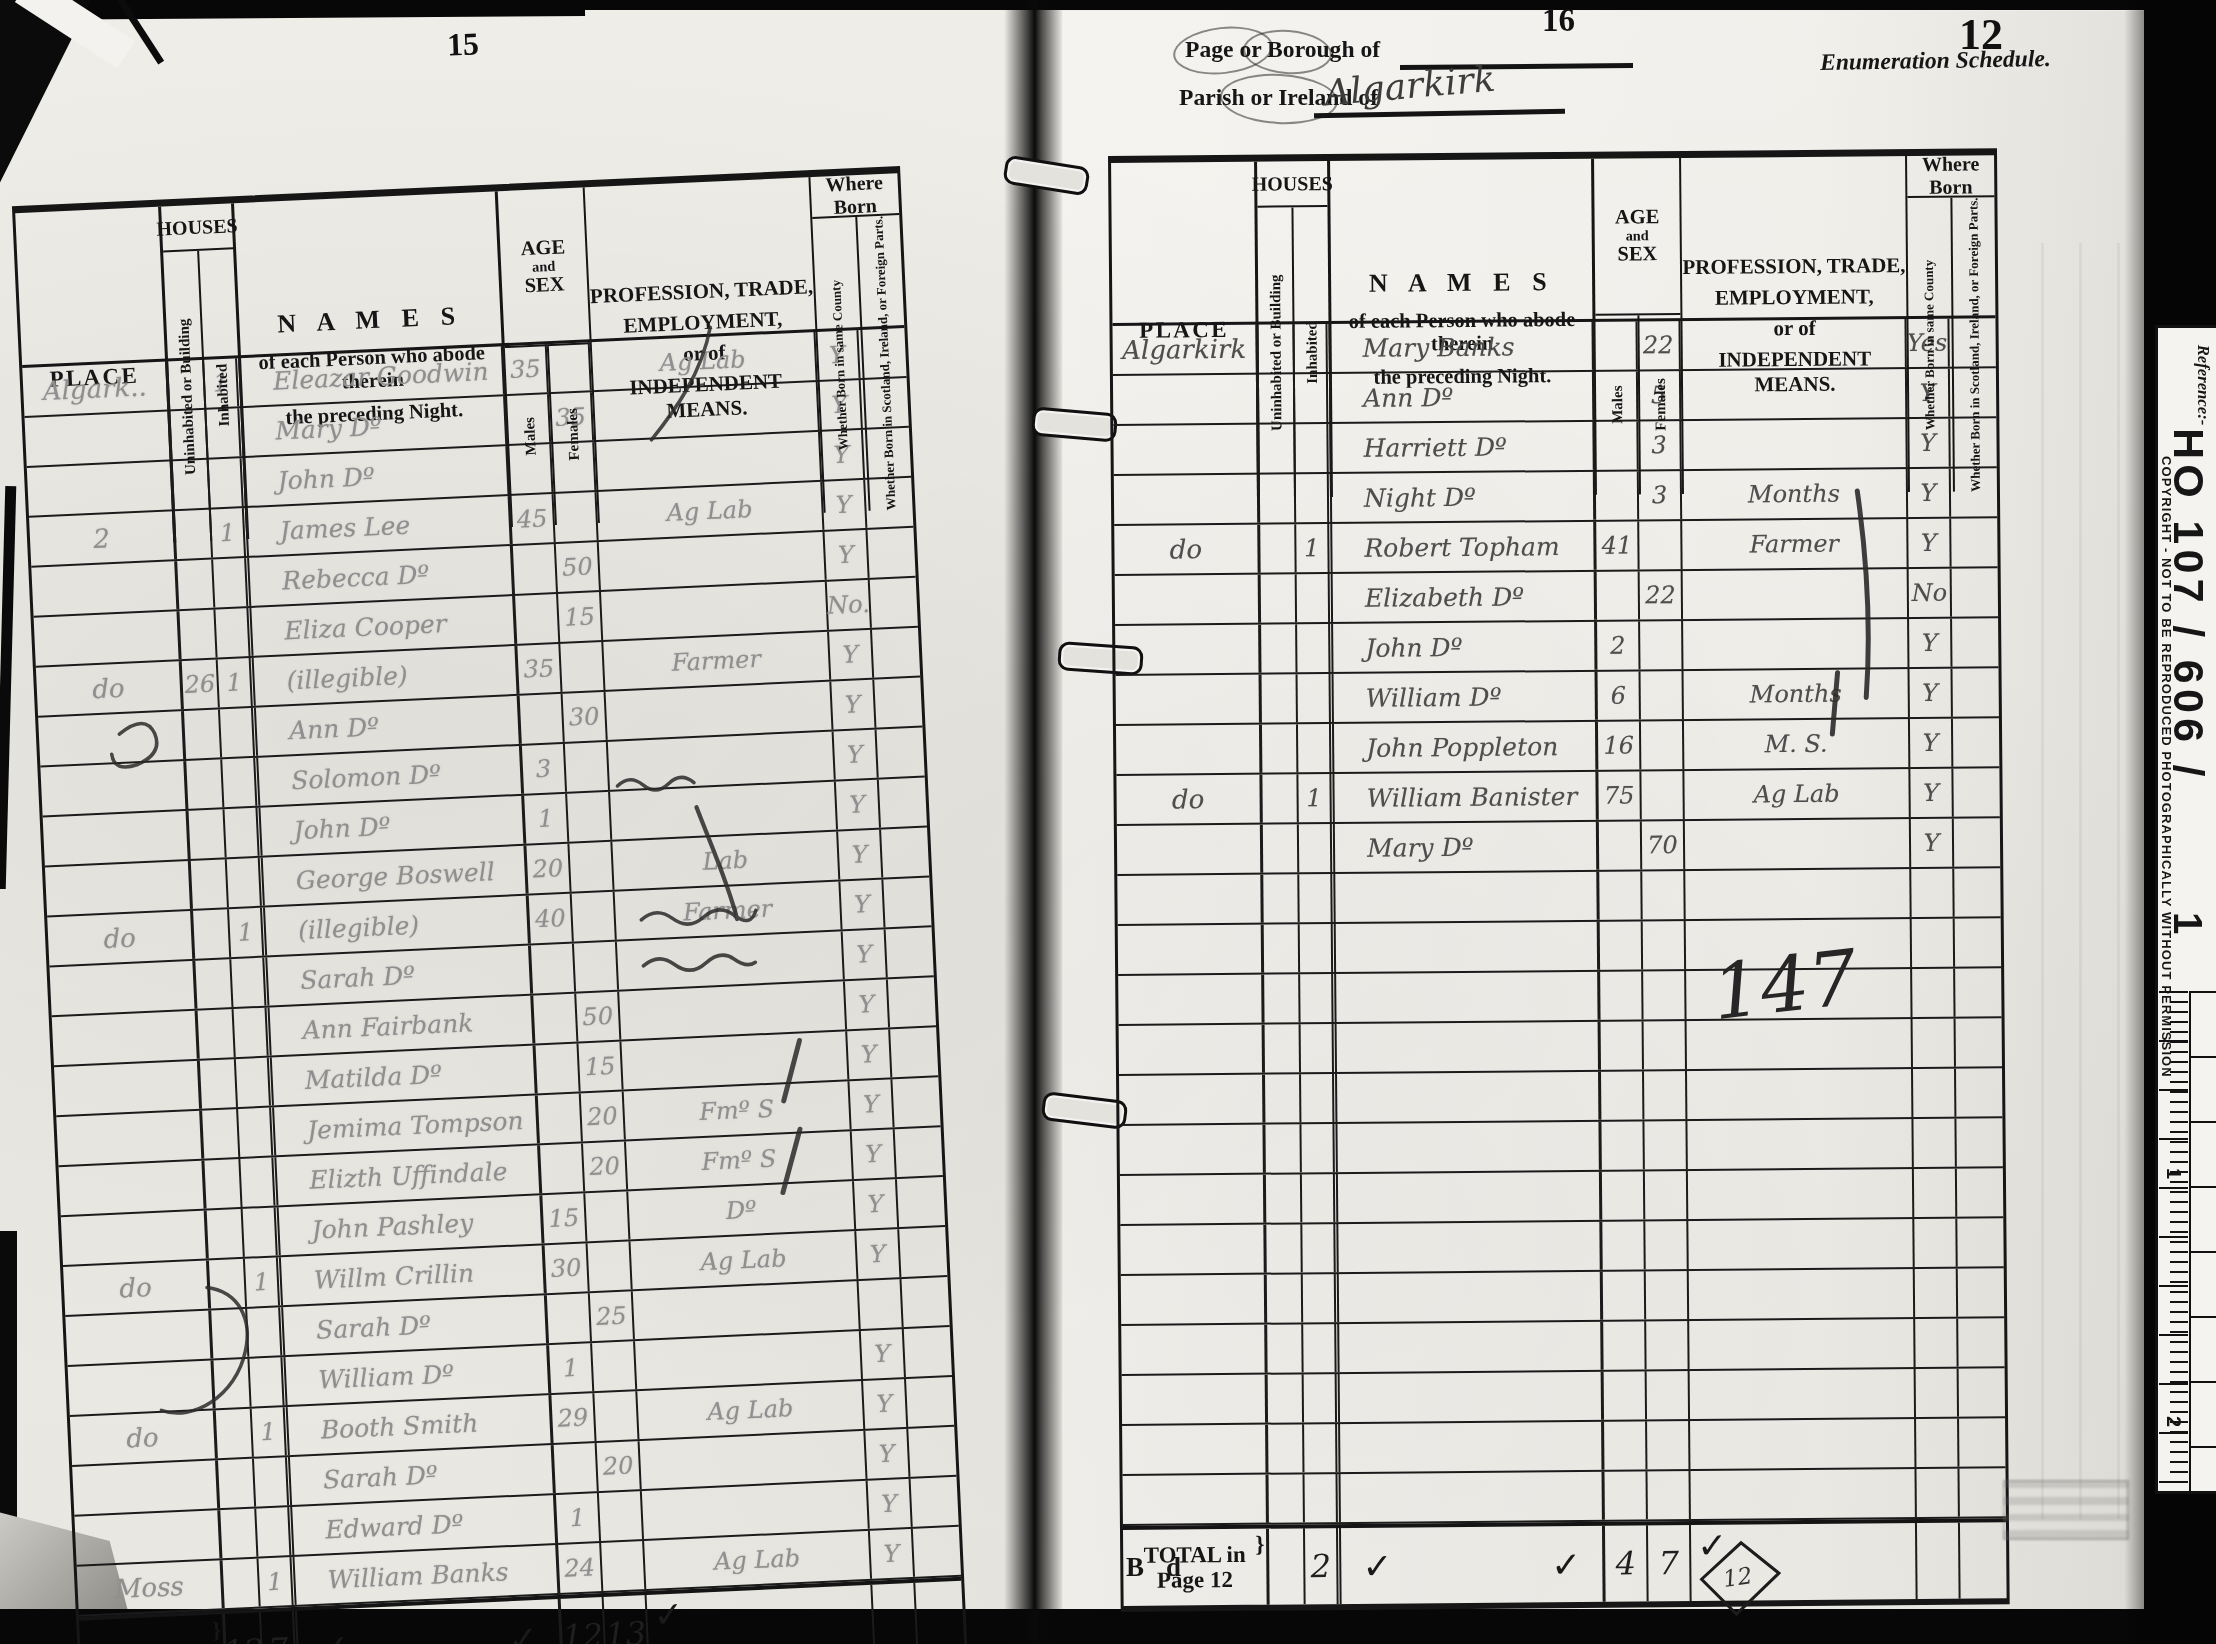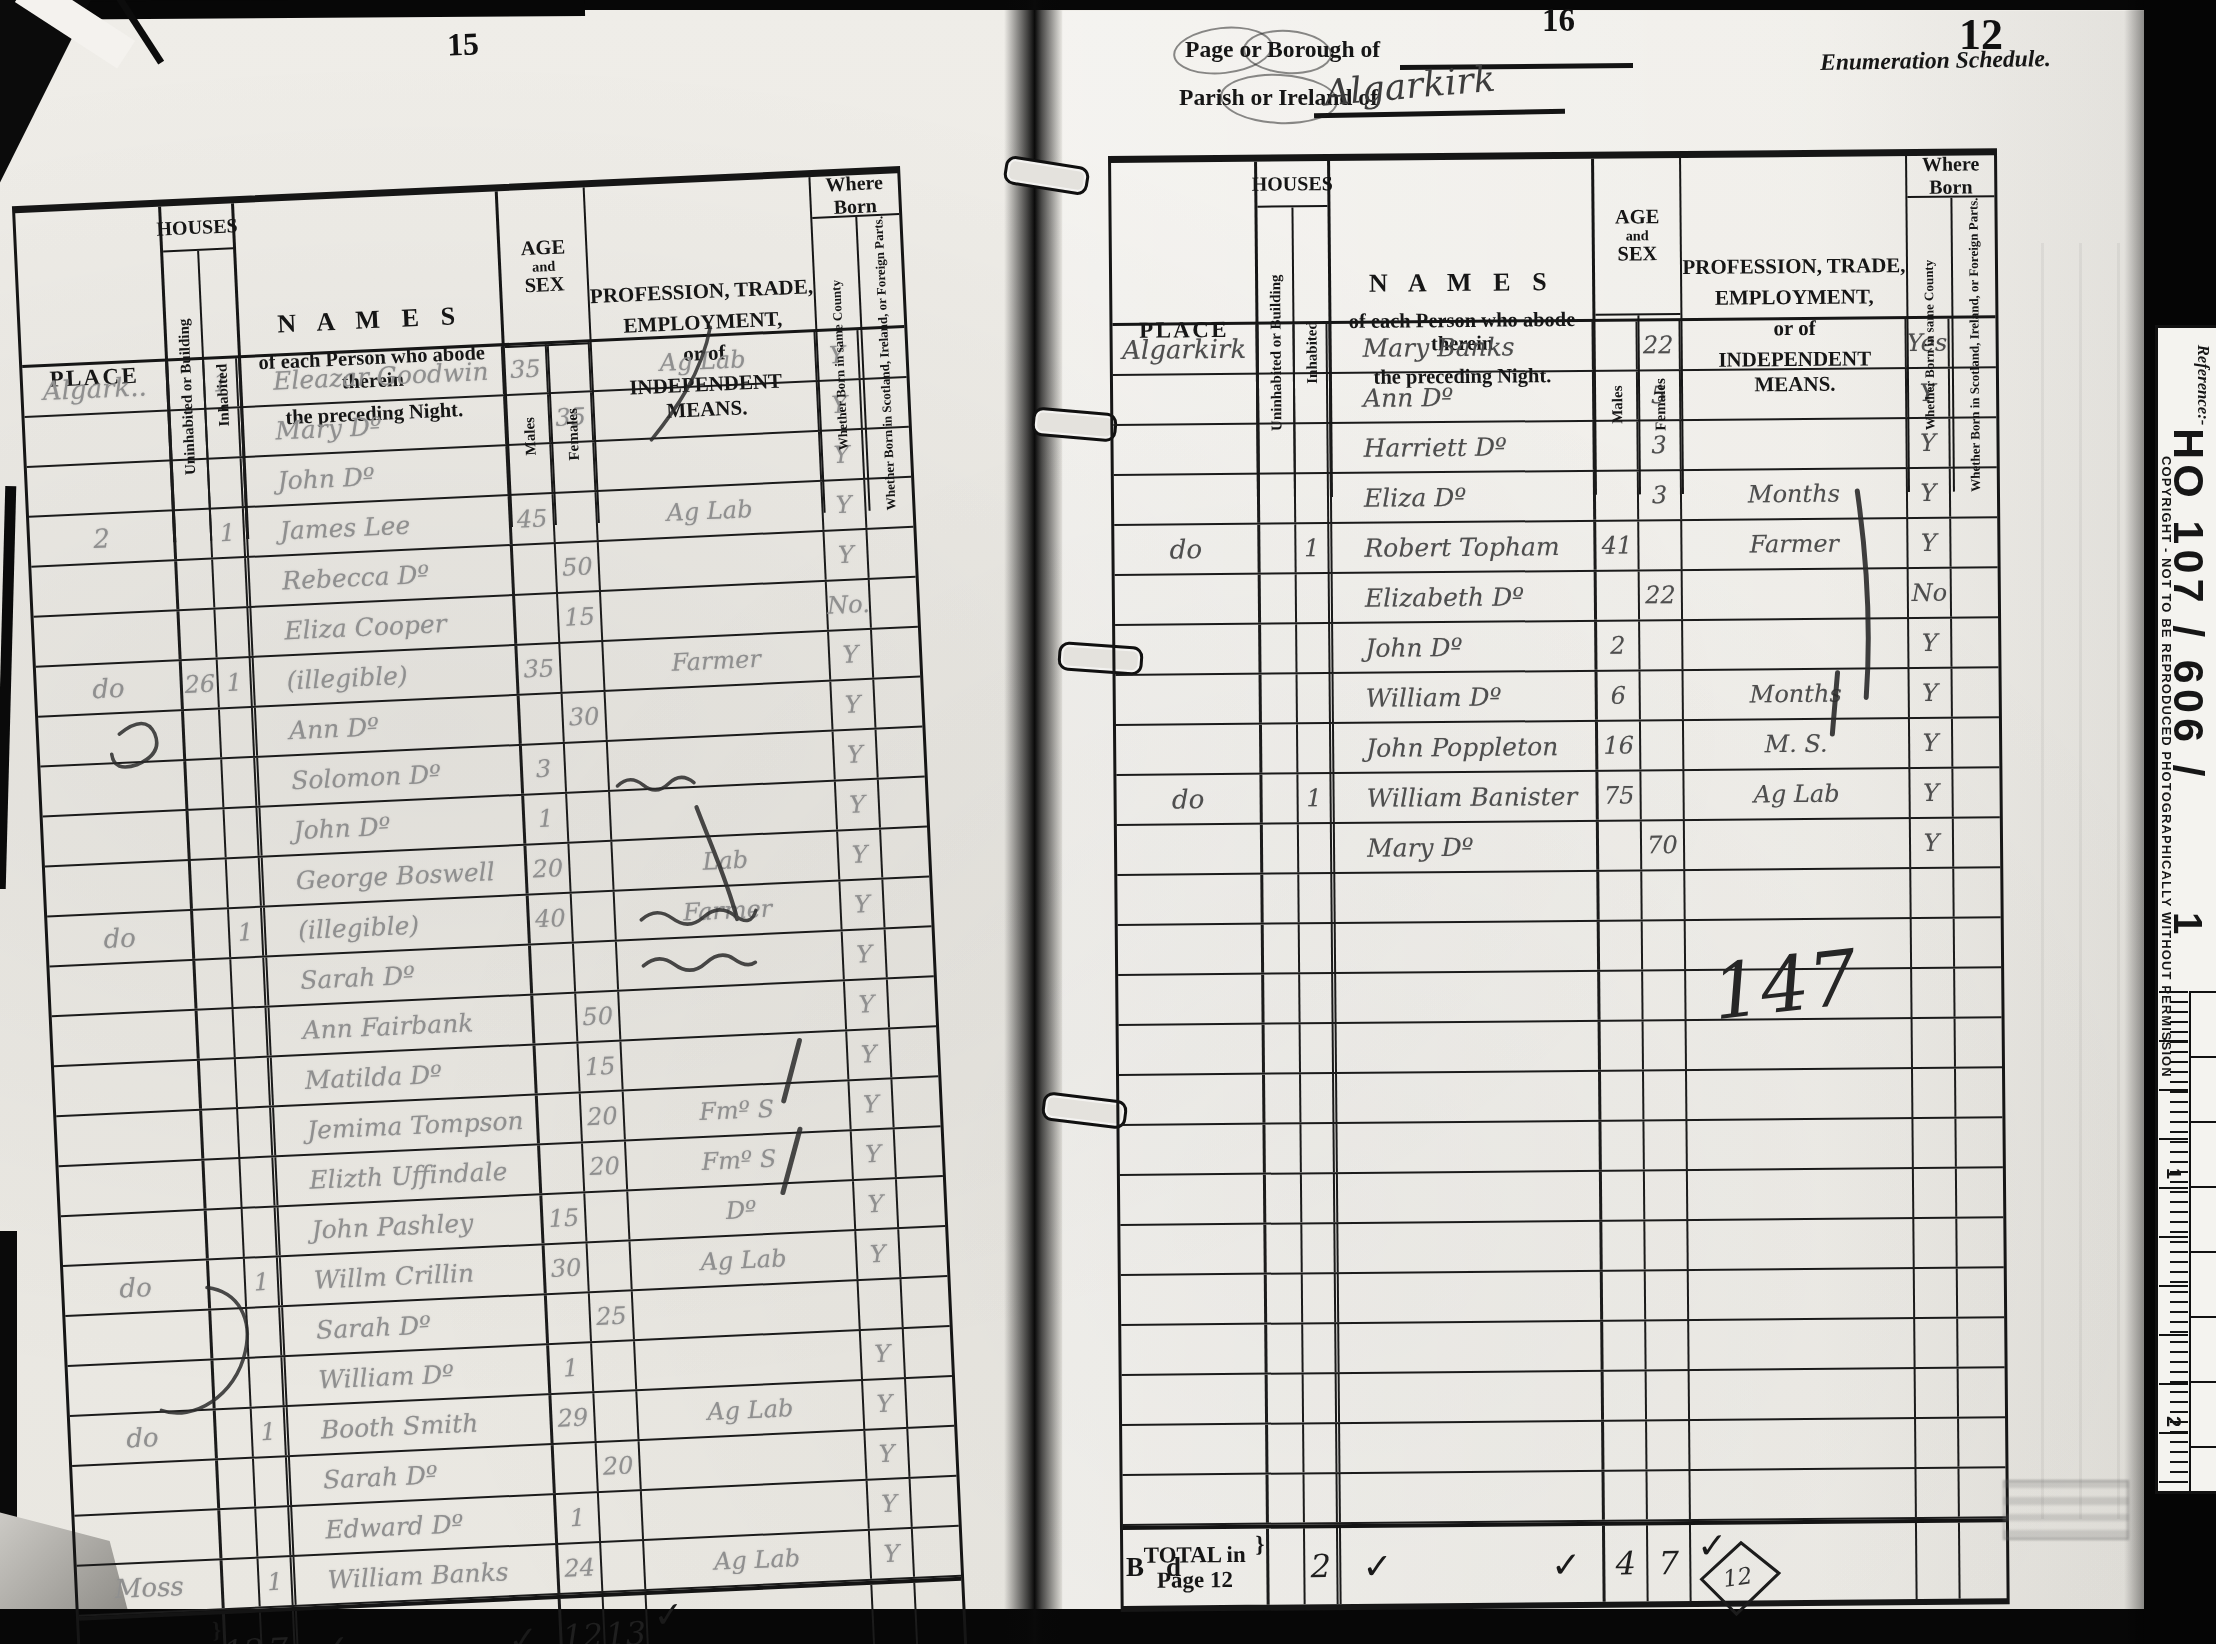--- a/index.html
+++ b/index.html
@@ -1147,21 +1147,21 @@
         <div class="cell c-p">
           <span class="hw"></span>
         </div>
         <div class="cell c-u">
           <span class="hw"></span>
         </div>
         <div class="cell c-i">
           <span class="hw"></span>
         </div>
         <div class="cell c-n">
-          <span class="hw">Eliza Dº</span>
+          <span class="hw">Night Dº</span>
         </div>
         <div class="cell c-m">
           <span class="hw"></span>
         </div>
         <div class="cell c-f">
           <span class="hw">3</span>
         </div>
         <div class="cell c-pr">
           <span class="hw">Months</span>
         </div>

